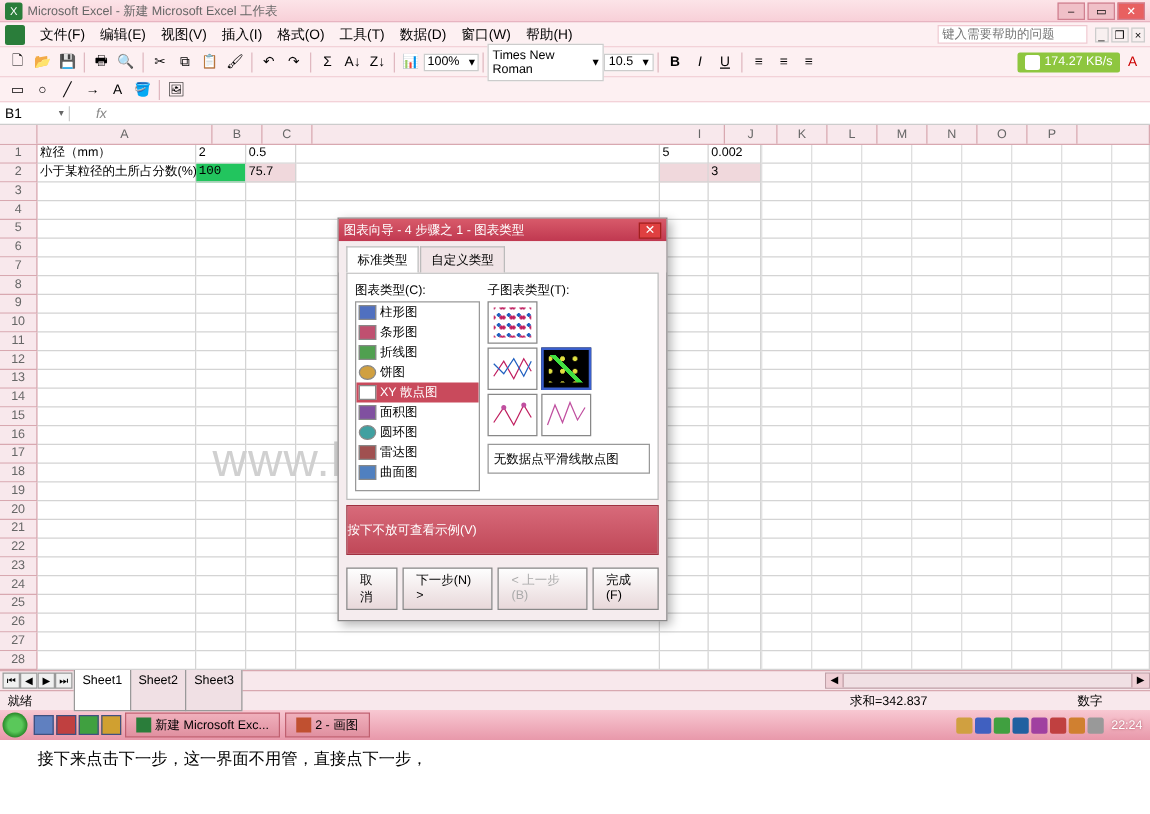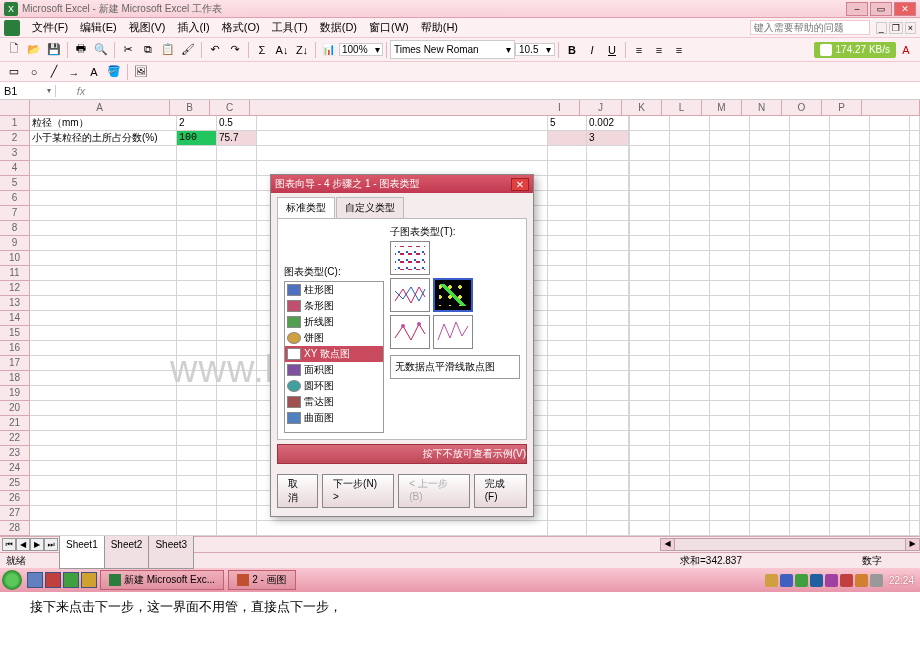--- a/index.html
+++ b/index.html
@@ -19,21 +19,21 @@
 .menubar .menu-item { padding:2px 6px; cursor:default; }
 .menubar .help-input { margin-left:auto; width:120px; border:1px solid #f0c8d0; font-size:10px; padding:1px 3px; color:#999; }
 .menubar .doc-close { margin-left:6px; font-size:9px; display:flex; gap:2px;}
 .menubar .doc-close span{ border:1px solid #ccc; padding:0 2px; background:#f8f0f0;}
 
 
 .toolbar { height:24px; background:#fdf0f2; display:flex; align-items:center; padding:0 4px; border-bottom:1px solid #f0c8d0; }
 .tbtn { width:18px; height:18px; margin:0 1px; display:inline-flex; align-items:center; justify-content:center; font-size:11px; border:1px solid transparent;}
 .tsep { width:1px; height:16px; background:#e0b8c0; margin:0 3px;}
 .toolbar .zoom { width:44px; border:1px solid #ccc; background:#fff; font-size:10px; padding:0 2px; display:flex; justify-content:space-between; align-items:center;}
-.toolbar .font-name { width:125px; border:1px solid #ccc; background:#fff; padding:3px 3px; font-size:10px; display:flex; justify-content:space-between; align-items:center;}
+.toolbar .font-name { width:93px; border:1px solid #ccc; background:#fff; padding:3px 3px; font-size:10px; display:flex; justify-content:space-between; align-items:center;}
 .toolbar .font-size { width:40px; border:1px solid #ccc; background:#fff; padding:0 3px; font-size:10px; display:flex; justify-content:space-between;}
 .toolbar .speed-badge { margin-left:auto; background:#8ec63f; color:#fff; padding:2px 6px; border-radius:2px; font-size:10px; display:flex; align-items:center; gap:4px;}
 .toolbar .speed-badge::before{content:'';width:12px;height:12px;background:#fff;border-radius:2px;}
 
 
 .toolbar2 { height:20px; background:#fdf0f2; display:flex; align-items:center; padding:0 4px; border-bottom:1px solid #f0c8d0;}
 
 
 .namebox-row { height:18px; background:#fff; display:flex; align-items:center; border-bottom:1px solid #ccc;gap:16px; }
 .namebox { width:56px; border-right:1px solid #ccc; padding:0 4px; font-size:11px; display:flex; justify-content:space-between; align-items:center;}
@@ -44,50 +44,50 @@
 
 .sheet-area { position:relative; height:436px; overflow:hidden; background:#fff; }
 .colheads { display:flex; height:16px; background:#f8e8ec; border-bottom:1px solid #d8a8b0;}
 .colheads .rowcorner{ width:30px; border-right:1px solid #d8a8b0; background:#f8e8ec;}
 .colheads .ch { border-right:1px solid #d8a8b0; text-align:center; font-size:10px; color:#666; line-height:15px;}
 .ch.a{width:140px;} .ch.b{width:40px;} .ch.c{width:40px;} .ch.i{width:40px;} .ch.j{width:42px;} .ch.std{width:40px;}
 .rows { }
 .row { display:flex; height:15px; }
 .rowhead { width:30px; background:#f8e8ec; border-right:1px solid #d8a8b0; border-bottom:1px solid #d8a8b0; text-align:center; font-size:10px; color:#666; line-height:14px;}
 .cell { border-right:1px solid #d4d4d4; border-bottom:1px solid #d4d4d4; font-size:10px; padding:0 2px; line-height:14px; white-space:nowrap;}
-.cell.a{width:147px;} .cell.b{width:40px;} .cell.c{width:40px;} .cell.i{width:40px; border-left:1px solid #d4d4d4;} .cell.j{width:42px;}
+.cell.a{width:127px;} .cell.b{width:40px;} .cell.c{width:40px;} .cell.i{width:40px; border-left:1px solid #d4d4d4;} .cell.j{width:42px;}
 .gap{width:290px; border-bottom:1px solid #d4d4d4;}
 .row .rest{flex:1; border-bottom:1px solid #d4d4d4; border-right:1px solid #d4d4d4; position:relative;}
 .row .rest::after{content:''; position:absolute; inset:0; background-image:linear-gradient(to right,#d4d4d4 1px,transparent 1px); background-size:40px 100%;}
 
 
 .watermark { position:absolute; left:170px; top:248px; font-size:38px; color:#d0d0d0; letter-spacing:1px; font-family:Arial; pointer-events:none;}
 
 
 .dialog { position:absolute; left:270px; top:74px; width:264px; background:#f5ecee; border:1px solid #888; box-shadow:3px 3px 8px rgba(0,0,0,0.3); font-size:11px;}
 .dialog .dlg-title { height:18px; background:linear-gradient(#d85a6a,#c03850); color:#fff; display:flex; align-items:center; padding:0 4px; font-size:10px;}
 .dialog .dlg-title .dlg-close{margin-left:auto; background:#e04040; color:#fff; width:18px; height:13px; text-align:center; line-height:12px; border:1px solid #a02020; font-size:10px;}
 .dialog .tabs { display:flex; padding:4px 6px 0 6px; background:#f5ecee;}
 .dialog .tab { padding:3px 8px; border:1px solid #bbb; border-bottom:none; background:#fff; font-size:10px; margin-right:1px;}
 .dialog .tab.inactive{ background:#f0e4e6;}
 .dialog .body { background:#fff; margin:0 6px 0 6px; border:1px solid #bbb; padding:6px; display:flex; gap:6px;}
 .dialog .body .left{ width:100px;}
-.dialog .body .left .lbl{font-size:10px; margin-bottom:2px; display:block;margin-top:40px;}
+.dialog .body .left .lbl{font-size:10px; margin-bottom:2px; display:block;}
 .dialog .chart-list{ border:1px solid #999; height:152px; overflow:auto;}
 .dialog .chart-list .li{ display:flex; align-items:center; padding:1px 2px; font-size:10px; gap:3px;}
 .dialog .chart-list .li.sel{ background:#c94a5c; color:#fff;}
 .dialog .chart-list .ic{ width:14px; height:12px; display:inline-block; background:#ddd; border:1px solid #888;}
 .dialog .right{ flex:1;}
 .dialog .right .lbl{font-size:10px; margin-bottom:2px; display:block;}
 .dialog .subgrid{ display:grid; grid-template-columns:repeat(3,40px); gap:3px;}
 .dialog .subchart{ width:40px; height:34px; border:1px solid #888; background:#fff; display:flex; align-items:center; justify-content:center; position:relative;}
 .dialog .subchart.sel{ background:#000; border:2px solid #3a5fcd;}
 .dialog .desc{ margin-top:6px; border:1px solid #999; padding:4px; font-size:10px; height:24px;}
 .dialog .sample-btn-row{ margin:4px 6px; }
-.dialog .sample-btn{ background:linear-gradient(#d86a7a,#c04858); color:#fff; border:1px solid #a03040; padding:2px 0; text-align:right; font-size:10px;}
+.dialog .sample-btn{ background:linear-gradient(#d86a7a,#c04858); color:#fff; border:1px solid #a03040; padding:12px 0; text-align:left; font-size:10px;}
 .dialog .wiz-btns{ display:flex; justify-content:flex-end; gap:4px; padding:6px 6px 8px 6px;}
 .dialog .wbtn{ padding:2px 10px; border:1px solid #888; background:linear-gradient(#fefefe,#e8d8da); font-size:10px;}
 .dialog .wbtn.disabled{ color:#aaa;}
 
 
 .sheet-tabs{ height:16px; background:#f8e8ec; display:flex; align-items:center; border-top:1px solid #d8a8b0; font-size:10px;}
 .sheet-tabs .nav{ display:flex; gap:0; margin:0 2px;}
 .sheet-tabs .nav span{width:14px; height:13px; border:1px solid #999; background:#f0f0f0; display:flex;align-items:center;justify-content:center;font-size:8px;}
 .sheet-tabs .tab{ padding:18px 6px; border:1px solid #999; background:#fff; margin-left:-1px;}
 .sheet-tabs .tab.inactive{background:#f0e0e4;}

